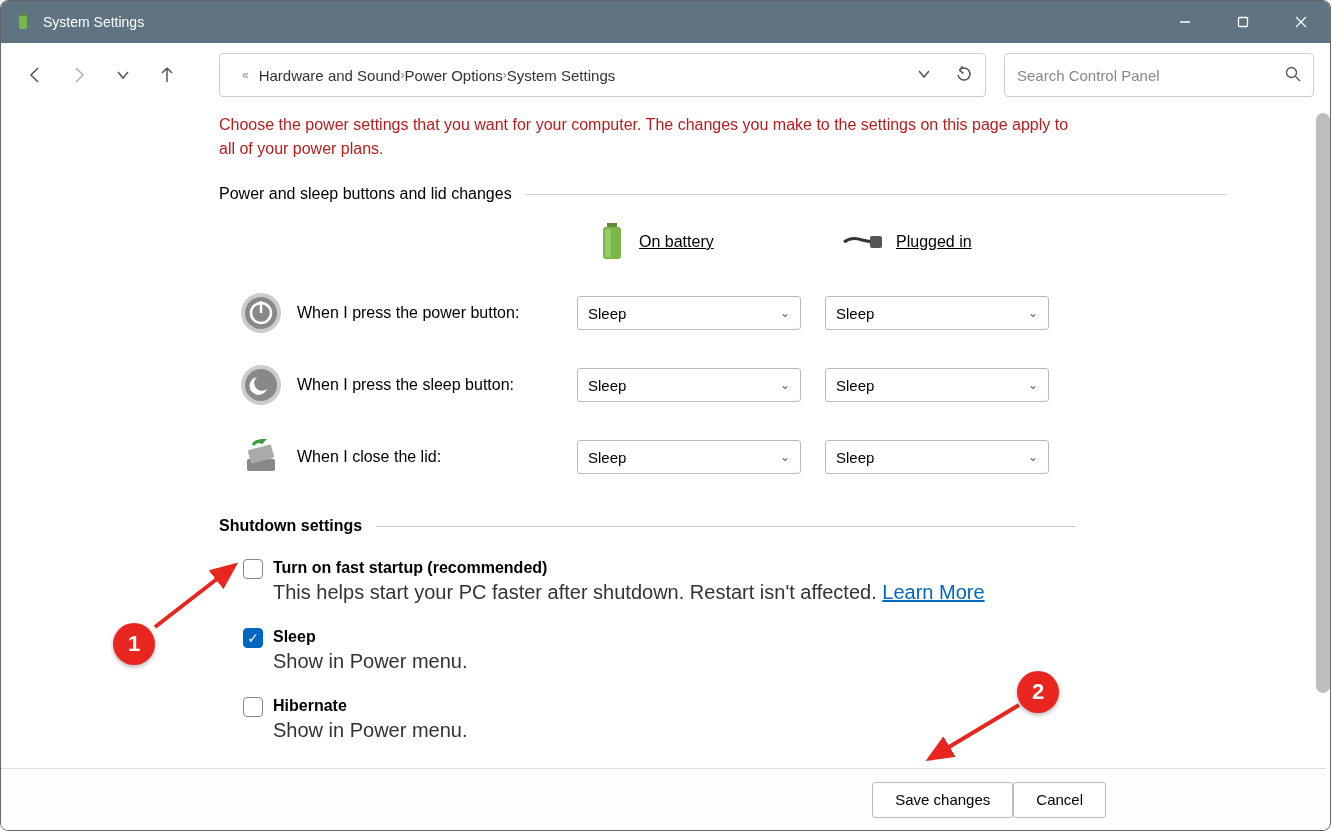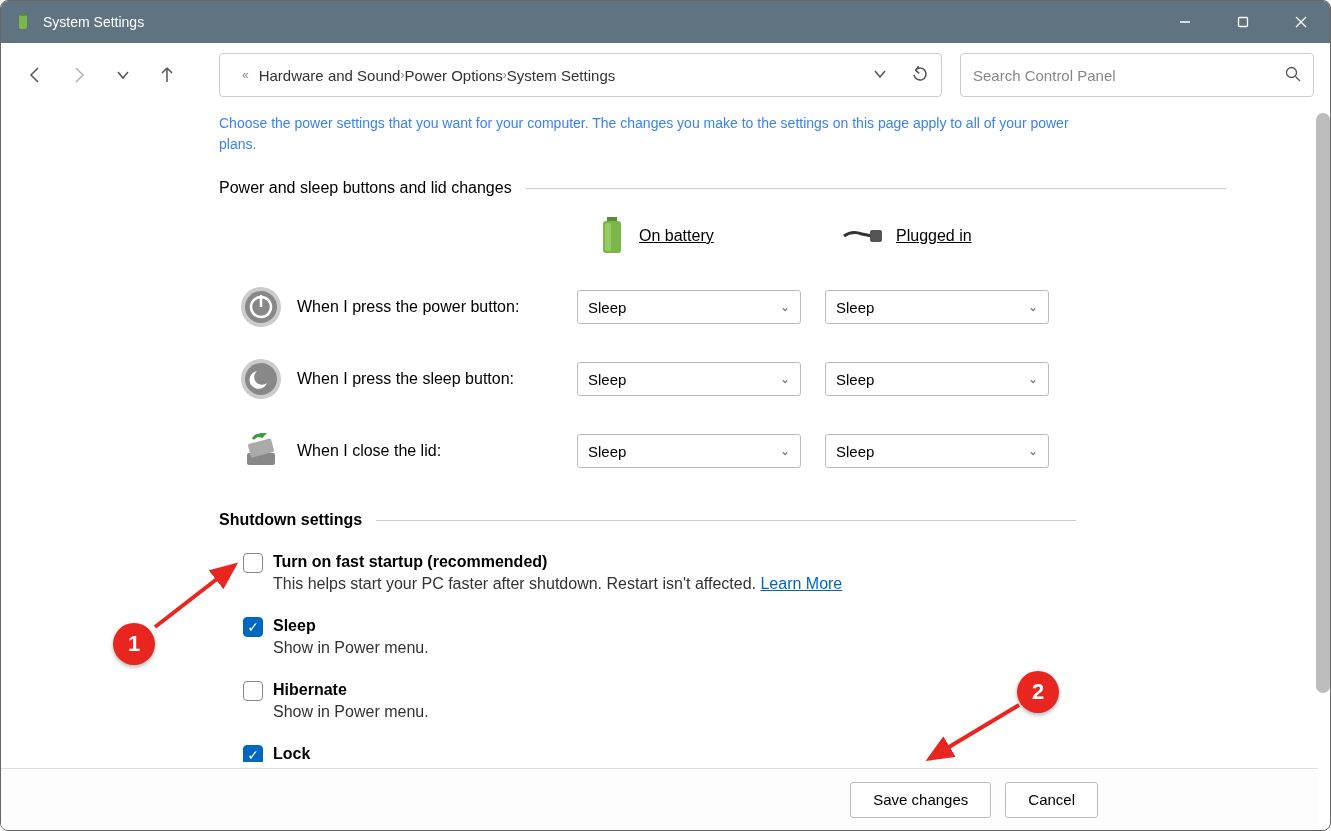--- a/index.html
+++ b/index.html
@@ -54,21 +54,21 @@
   align-items: center;
   padding: 0 12px;
   color: #333;
   margin-left: 26px;
   margin-right: 10px;
 }
 .crumb { display: flex; align-items: center; }
 .crumb-sep { color: #888; font-size: 12px; }
 .addr-right { margin-left: auto; display: flex; align-items: center; gap: 24px; }
 .search-box {
-  width: 354px; height: 44px;
+  width: 310px; height: 44px;
   border: 1px solid #ccc;
   border-radius: 4px;
   display: flex;
   align-items: center;
   padding: 0 12px;
 }
 .search-box input {
   flex: 1; border: none; outline: none;
   font-size: 15px; color: #333;
 }
@@ -78,21 +78,21 @@
   top: 112px;
   left: 8px;
   right: 8px;
   bottom: 68px;
   overflow: hidden;
 }
 .scroll-area {
   padding-left: 210px;
   padding-right: 60px;
 }
-.desc { font-size: 14px; color: #3b82f6; line-height: 1.5; max-width: 860px; }
+.desc { font-size: 16px; color: #b91c1c; line-height: 1.5; max-width: 860px; }
 .section-header {
   display: flex; align-items: center; gap: 14px;
   margin-top: 24px; margin-bottom: 8px;
 }
 .section-label { font-size: 16px; }
 .section-line { flex: 1; height: 1px; background: #ccc; max-width: 700px; }
 .col-headers {
   display: flex;
   align-items: center;
   margin-top: 18px;
@@ -143,32 +143,31 @@
   align-items: center;
   justify-content: center;
 }
 .chkbox.checked {
   background: #0067c0;
   border-color: #0067c0;
   color: #fff;
   font-size: 14px;
 }
 .chk-label { font-size: 16px; font-weight: 600; }
-.chk-desc { font-size: 16px; color: #333; margin-left: 54px; margin-top: 2px; }
+.chk-desc { font-size: 20px; color: #333; margin-left: 54px; margin-top: 2px; }
 .learn-more { color: #0067c0; text-decoration: underline; }
 .buttons-bar {
   position: absolute;
-  left: 0; right: 12px; bottom: 0;
+  left: 0; right: 4px; bottom: 0;
   height: 62px;
   border-top: 1px solid #ddd;
   display: flex;
   align-items: center;
   justify-content: flex-end;
   padding-right: 220px;
-  gap: 14px;
   background: #fdfdfd;
 }
 .btn {
   height: 36px; padding: 0 22px;
   border: 1px solid #bbb;
   border-radius: 3px;
   background: #fff;
   font-size: 15px;
   display: flex; align-items: center;
 }

